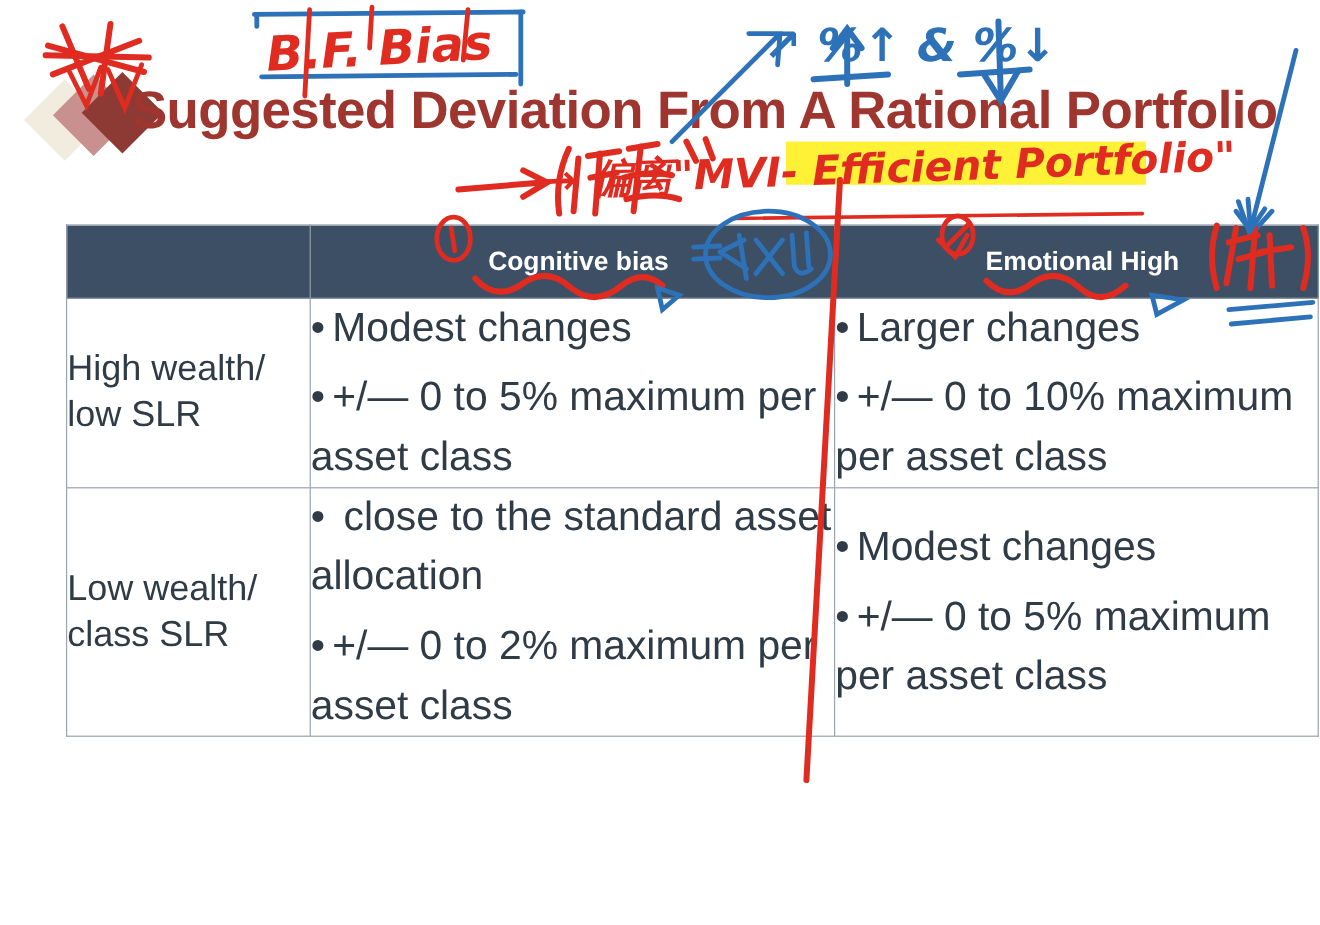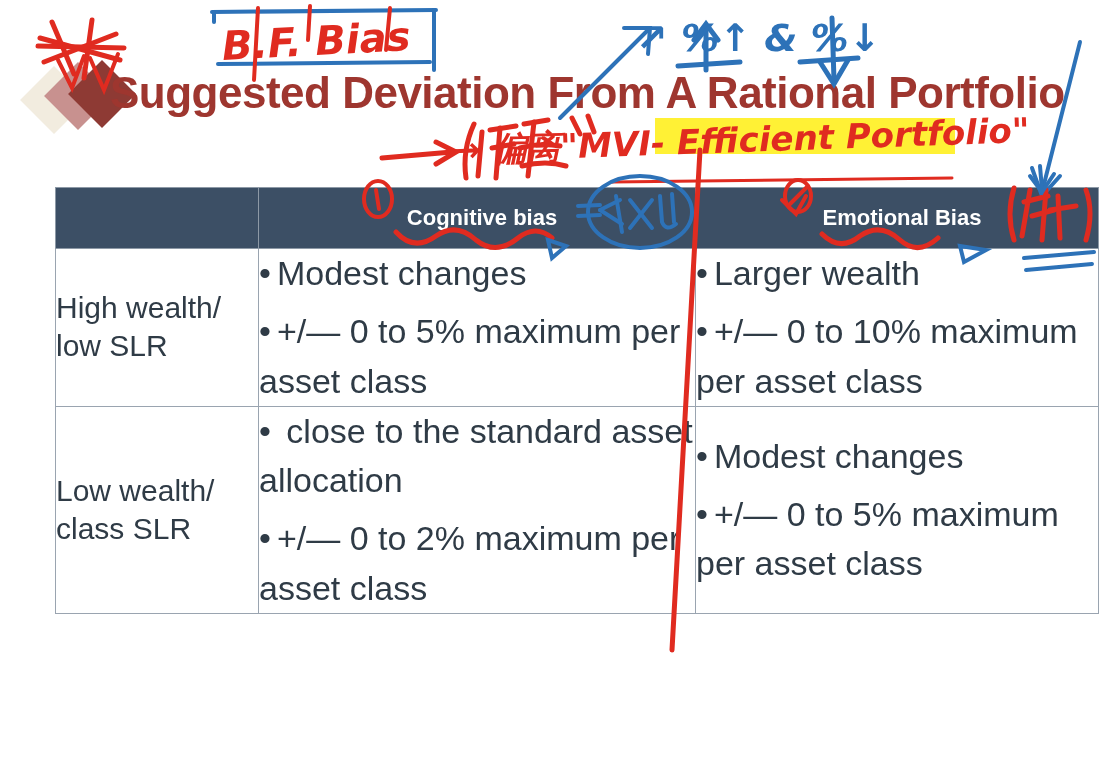--- a/index.html
+++ b/index.html
@@ -152,40 +152,40 @@
   <table class="tbl">
     <colgroup>
       <col class="col-label">
         <col class="col-cog">
         <col class="col-emo">
     </colgroup>
     <thead>
       <tr>
         <th></th>
         <th>Cognitive bias</th>
-        <th>Emotional Bias</th>
+        <th>Emotional High</th>
       </tr>
     </thead>
     <tbody>
       <tr class="row-1">
         <td class="cell-label">
           <div>High wealth/</div>
           <div>low SLR</div>
         </td>
         <td class="cell-body">
           <div class="bullet-line">
             <span class="bullet-dot">•</span><span>Modest changes</span>
           </div>
           <div class="bullet-line">
             <span class="bullet-dot">•</span><span>+/— 0 to 5% maximum per asset class</span>
           </div>
         </td>
         <td class="cell-body">
           <div class="bullet-line">
-            <span class="bullet-dot">•</span><span>Larger wealth</span>
+            <span class="bullet-dot">•</span><span>Larger changes</span>
           </div>
           <div class="bullet-line">
             <span class="bullet-dot">•</span><span>+/— 0 to 10% maximum per asset class</span>
           </div>
         </td>
       </tr>
       <tr class="row-2">
         <td class="cell-label">
           <div>Low wealth/</div>
           <div>class SLR</div>

